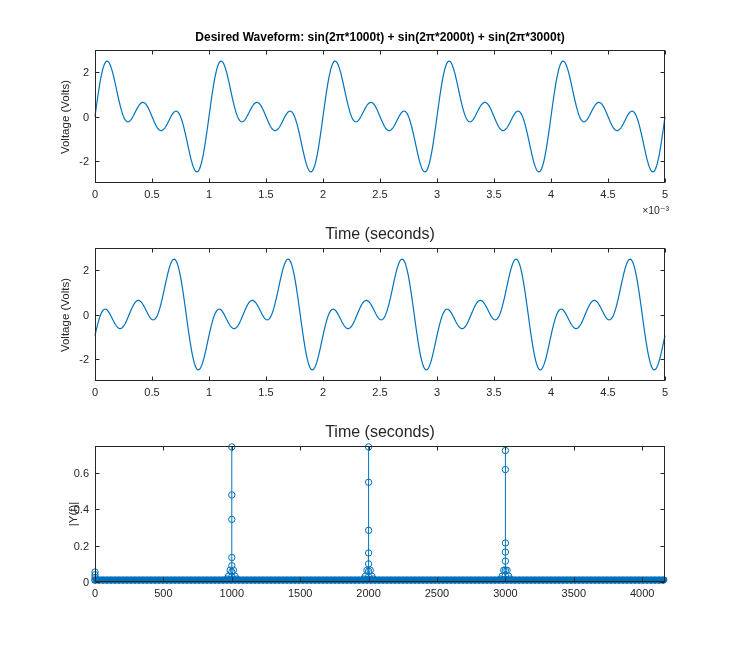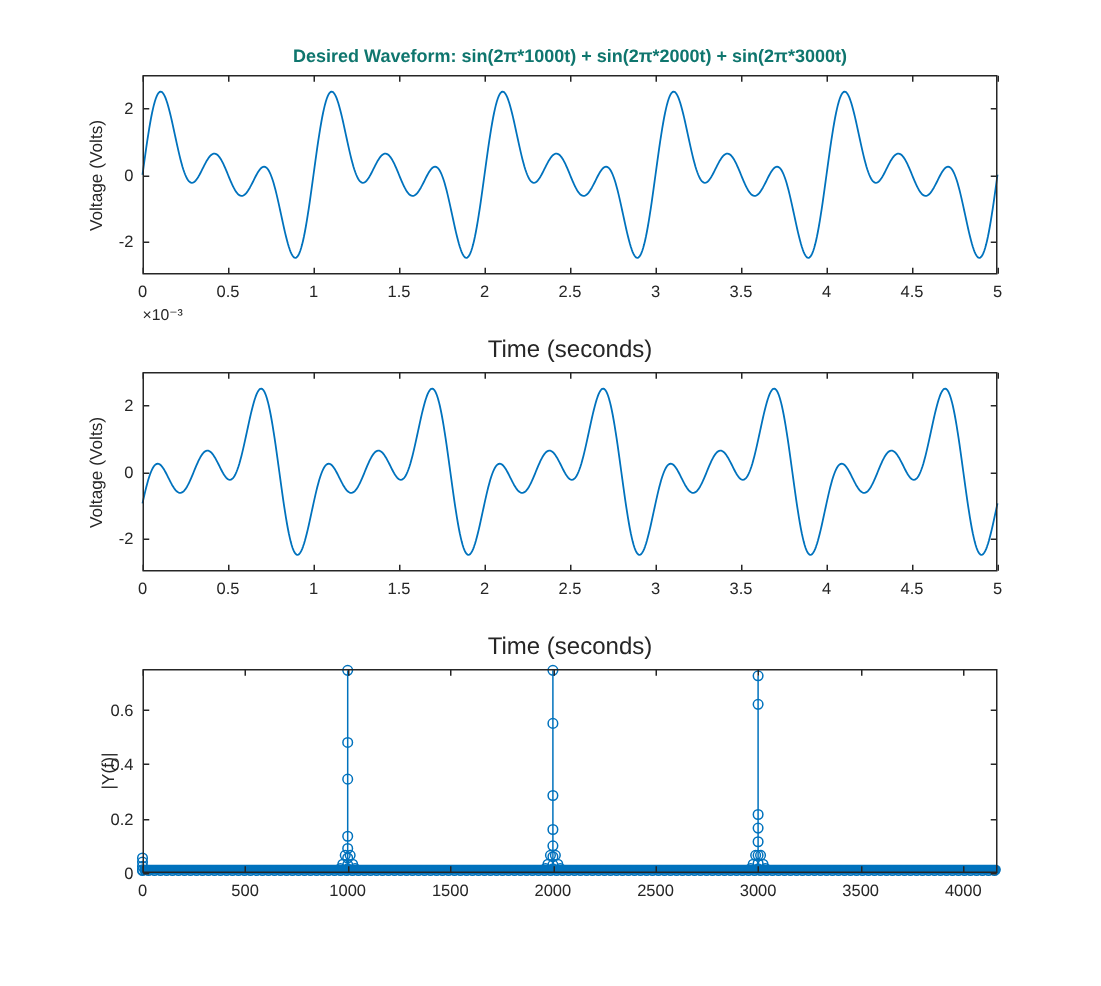--- a/index.html
+++ b/index.html
@@ -6,28 +6,28 @@
   #figure{
     position:relative;
     width:734px;height:657px;
     background:#ffffff;
     font-family:"Liberation Sans","DejaVu Sans",sans-serif;
     overflow:hidden;
   }
   #plot-canvas{position:absolute;left:0;top:0;}
   .chart-title{
     position:absolute;left:95px;width:570px;text-align:center;
-    font-size:12px;font-weight:bold;color:#0f766e;white-space:nowrap;
+    font-size:12px;font-weight:bold;color:#000000;white-space:nowrap;
   }
   .x-label{
     position:absolute;left:95px;width:570px;text-align:center;
     font-size:16px;color:#262626;margin-top:16px;
   }
   .x-exponent{
-    position:absolute;left:95px;width:574px;text-align:left;
+    position:absolute;left:95px;width:574px;text-align:right;
     font-size:10.5px;color:#262626;
   }
   .y-label{
     position:absolute;white-space:nowrap;
     font-size:11.5px;color:#262626;
     transform:translate(-50%,-50%) rotate(-90deg);
   }
   #title-1{top:30px;}  #title-2{top:228px;}  #title-3{top:426px;}
   #xlabel-1{top:209px;} #xlabel-2{top:407px;} #xlabel-3{top:606px;}
   #xexp-1{top:204px;}   #xexp-2{top:402px;}

